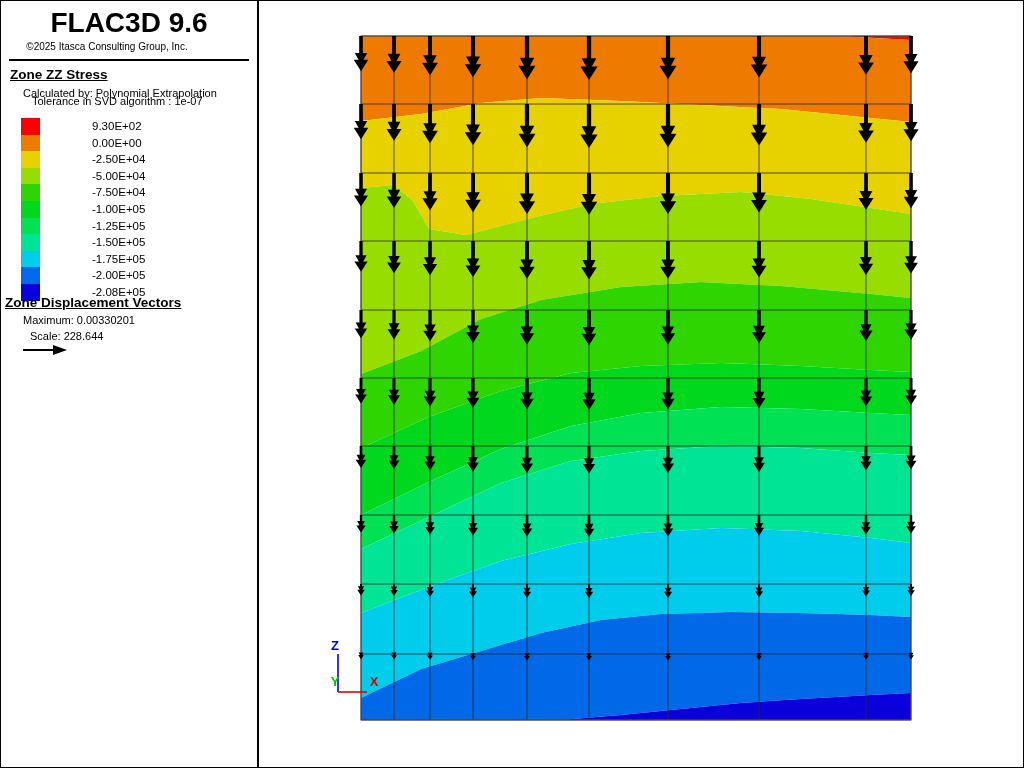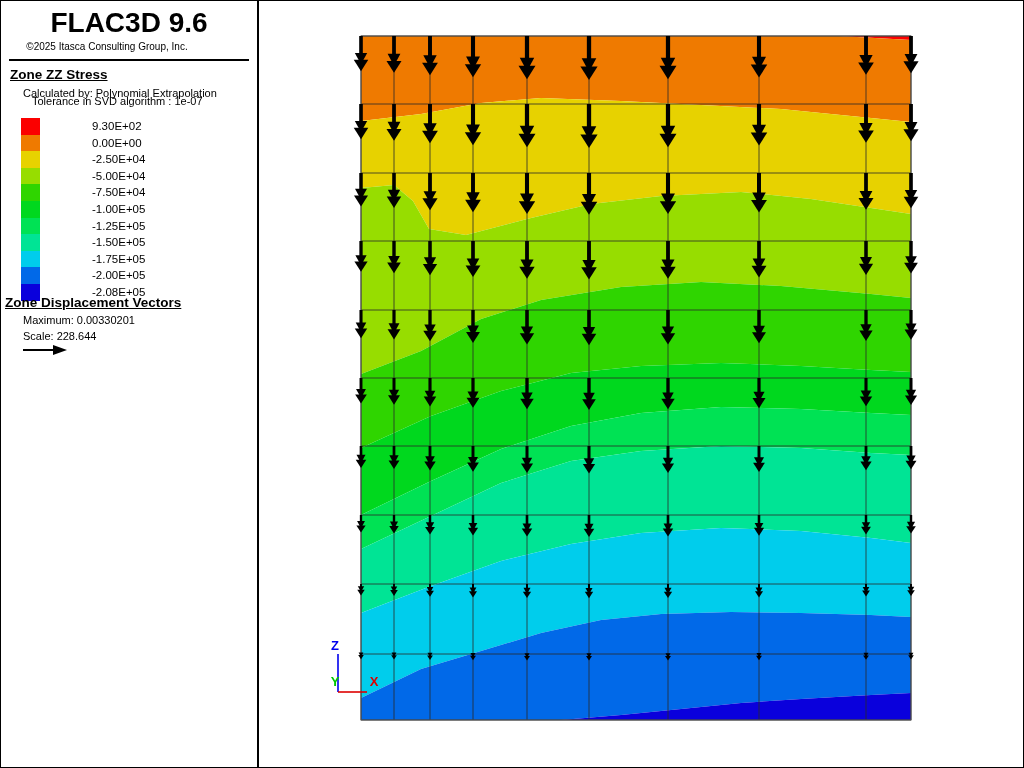--- a/index.html
+++ b/index.html
@@ -83,21 +83,21 @@
           <div class="legend-value">-2.00E+05</div>
         </div>
         <div class="legend-row">
           <div class="legend-swatch" style="background: rgb(10, 0, 220);"></div>
           <div class="legend-value">-2.08E+05</div>
         </div>
       </div>
 
     <div class="sec-title" style="left:4px;top:294px;">Zone Displacement Vectors</div>
     <div class="sub-line" style="left:22px;top:313px;">Maximum: 0.00330201</div>
-    <div class="sub-line" style="left:22px;top:329px;">Scale: 228.644</div>
+    <div class="sub-line" style="left:29px;top:329px;">Scale: 228.644</div>
     <svg id="vec-arrow" width="50" height="14">
       <line x1="0" y1="7" x2="31" y2="7" stroke="#000" stroke-width="2"></line>
       <polygon points="30,2 30,12 44,7" fill="#000"></polygon>
     </svg>
   </div>
 
   <div id="separator"></div>
 
   <svg id="plot-svg" width="1024" height="768" viewBox="0 0 1024 768">
     <g id="g-bands">

